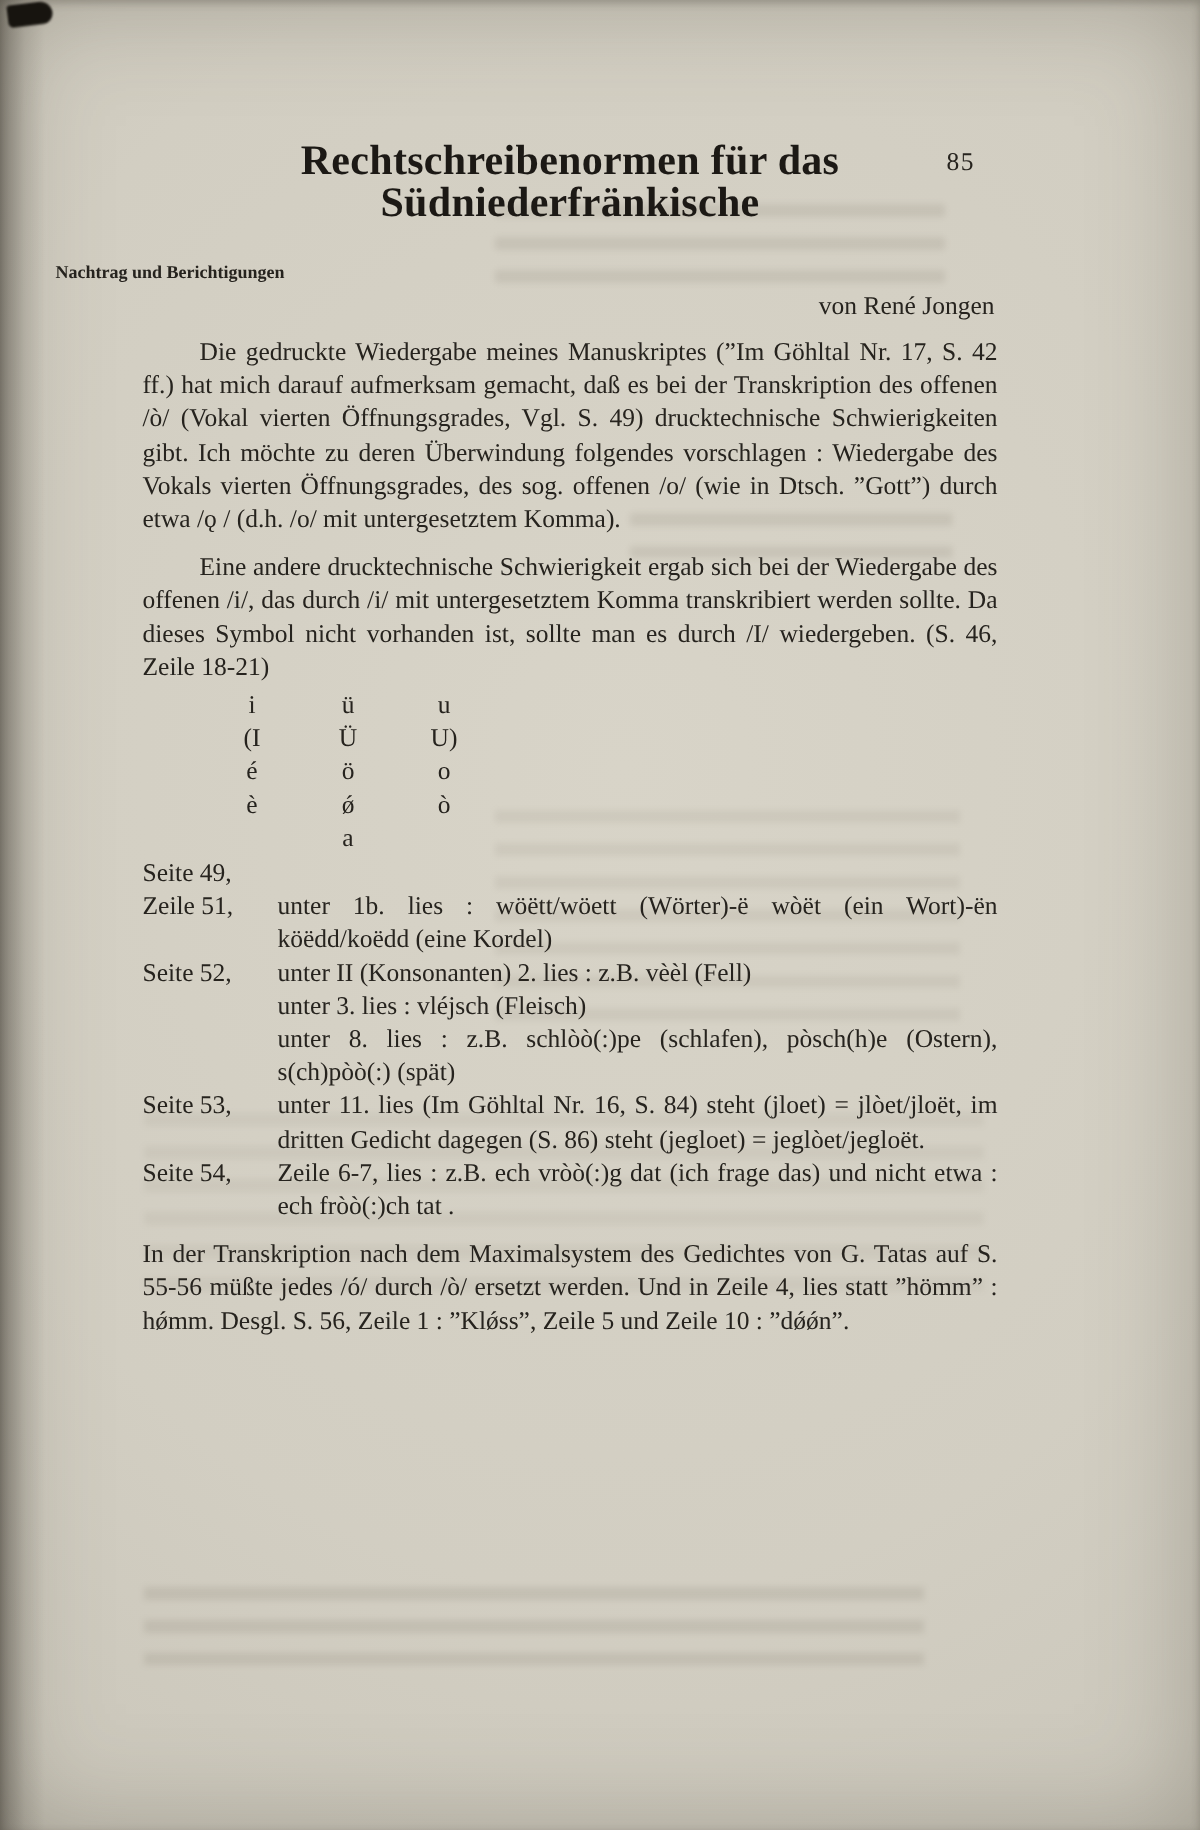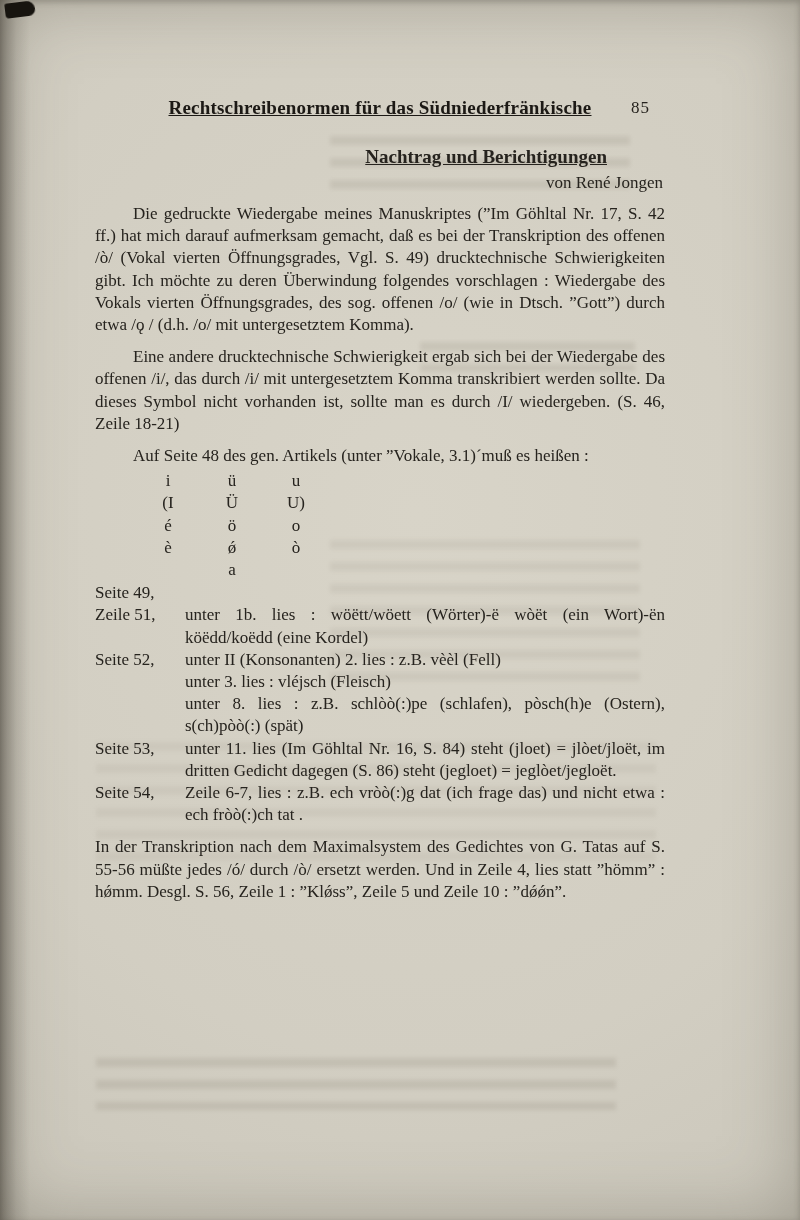--- a/index.html
+++ b/index.html
@@ -37,26 +37,26 @@
   .b3 { left: 330px; top: 540px; width: 310px; height: 150px; opacity: 0.32; }
   .b4 { left: 96px;  top: 742px; width: 560px; height: 120px; opacity: 0.26; }
   .b5 { left: 96px;  top: 1058px; width: 520px; height: 52px; opacity: 0.5; }
 
   .page-number {
     position: absolute; top: 70px; left: 598px; width: 52px;
     text-align: right; font-size: 17px; letter-spacing: 1px; margin-top: 28px;
   }
   .content { position: absolute; left: 95px; top: 60px; width: 570px; z-index: 1; }
   .title {
-    margin: 34px 0 0 0; font-size: 19px; line-height: 28px; font-weight: bold;
-    text-align: center; letter-spacing: 0.2px; color: #1c1915; text-decoration: underline;
+    margin: 34px 0 0 0; font-size: 28px; line-height: 28px; font-weight: bold;
+    text-align: center; letter-spacing: 0.2px; color: #1c1915;
   }
   .subtitle {
-    margin: 24px 0 0 0; font-size: 19px; font-weight: bold;
-    text-align: right; transform: translateX(-58px); text-decoration: underline;
+    margin: 24px 0 0 0; font-size: 12px; font-weight: bold;
+    text-align: left; transform: translateX(-58px);
   }
   .byline { margin-top: 5px; font-size: 17px; text-align: right; padding-right: 2px; }
 
   .para {
     font-size: 17px; line-height: 22.2px; text-align: justify;
     margin: 10px 0 0 0; hyphens: auto;
   }
   .para.indent { text-indent: 38px; }
 
   .vowel-table { margin: 3px 0 0 41px; font-size: 17px; line-height: 22.2px; }
@@ -84,21 +84,20 @@
   <div class="page-number">85</div>
 
   <div class="content">
 
     <h1 class="title">Rechtschreibenormen für das Südniederfränkische</h1>
     <h2 class="subtitle">Nachtrag und Berichtigungen</h2>
     <div class="byline">von René Jongen</div>
 
     <p class="para indent">Die gedruckte Wiedergabe meines Manuskriptes (”Im Göhltal Nr. 17, S. 42 ff.) hat mich darauf aufmerksam gemacht, daß es bei der Transkription des offenen /ò/ (Vokal vierten Öffnungsgrades, Vgl. S. 49) drucktechnische Schwierigkeiten gibt. Ich möchte zu deren Überwindung folgendes vorschlagen : Wiedergabe des Vokals vierten Öffnungsgrades, des sog. offenen /o/ (wie in Dtsch. ”Gott”) durch etwa /ǫ / (d.h. /o/ mit untergesetztem Komma).</p>
     <p class="para indent">Eine andere drucktechnische Schwierigkeit ergab sich bei der Wiedergabe des offenen /i/, das durch /i/ mit untergesetztem Komma transkribiert werden sollte. Da dieses Symbol nicht vorhanden ist, sollte man es durch /I/ wiedergeben. (S. 46, Zeile 18-21)</p>
-    <p class="para indent">Auf Seite 48 des gen. Artikels (unter ”Vokale, 3.1)´muß es heißen :</p>
 
     <div class="vowel-table">
       <div class="vt-row">
         <span class="vt-cell">i</span>
         <span class="vt-cell">ü</span>
         <span class="vt-cell">u</span>
       </div>
       <div class="vt-row">
         <span class="vt-cell">(I</span>
         <span class="vt-cell">Ü</span>

